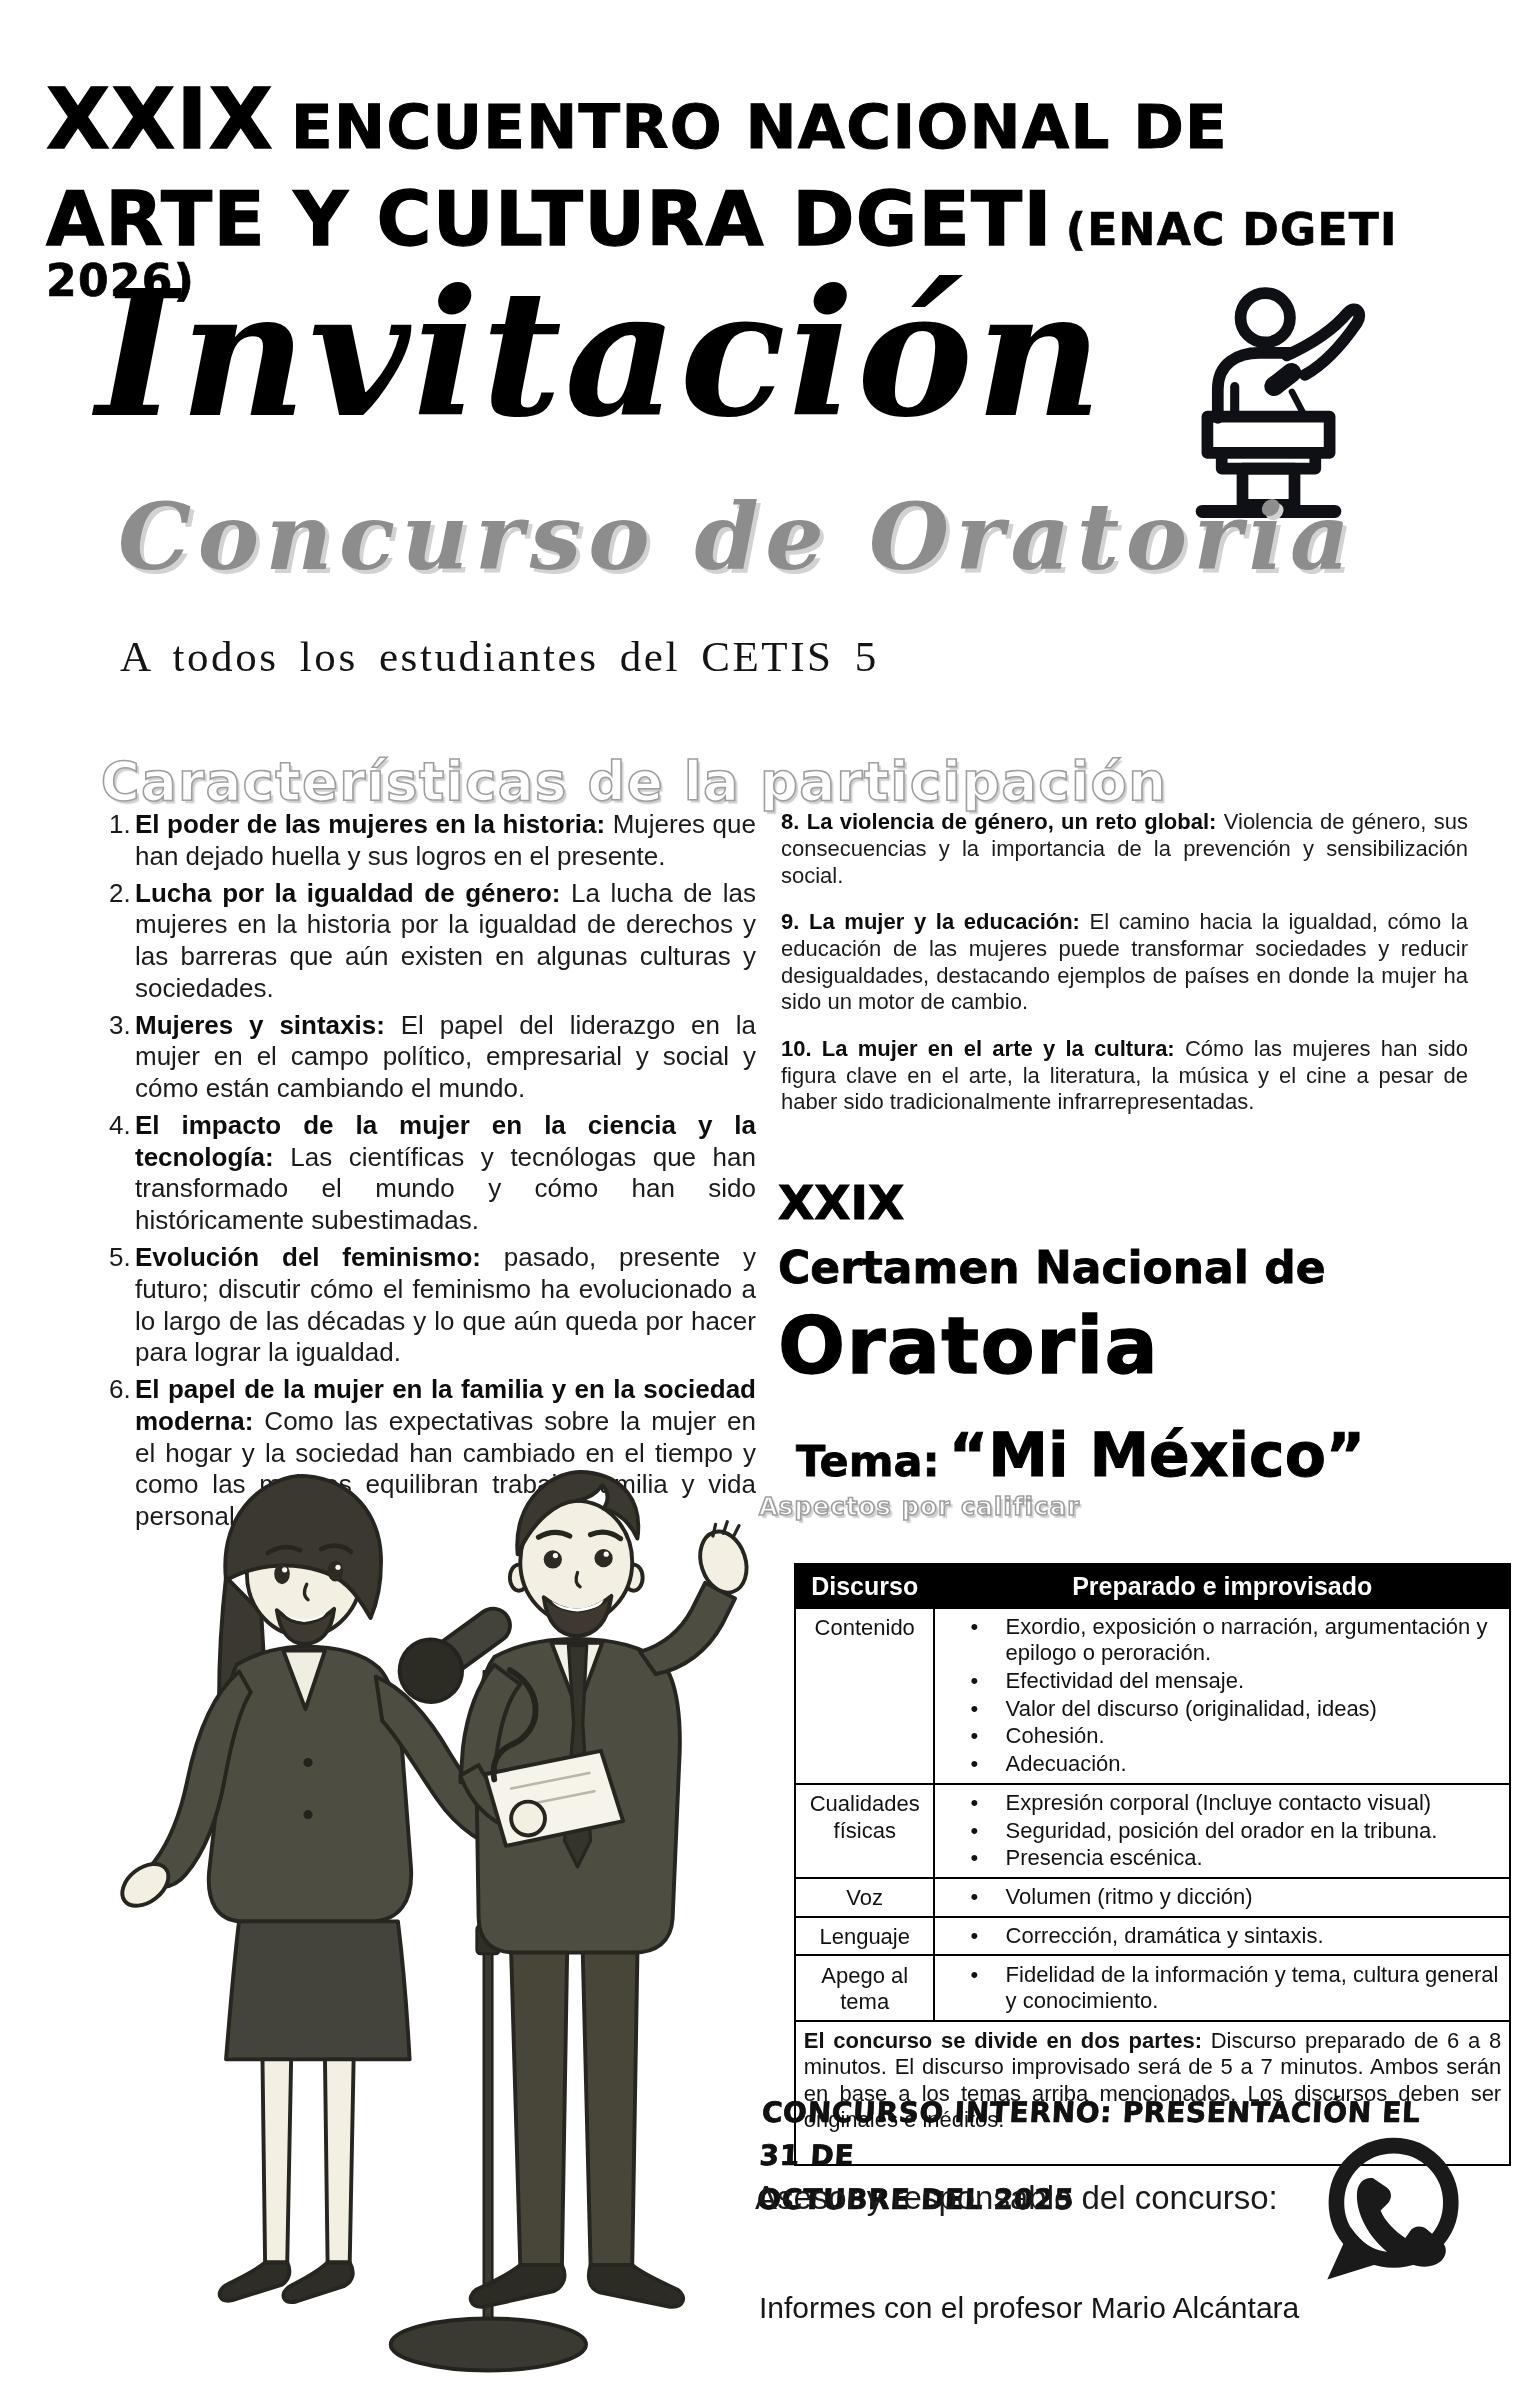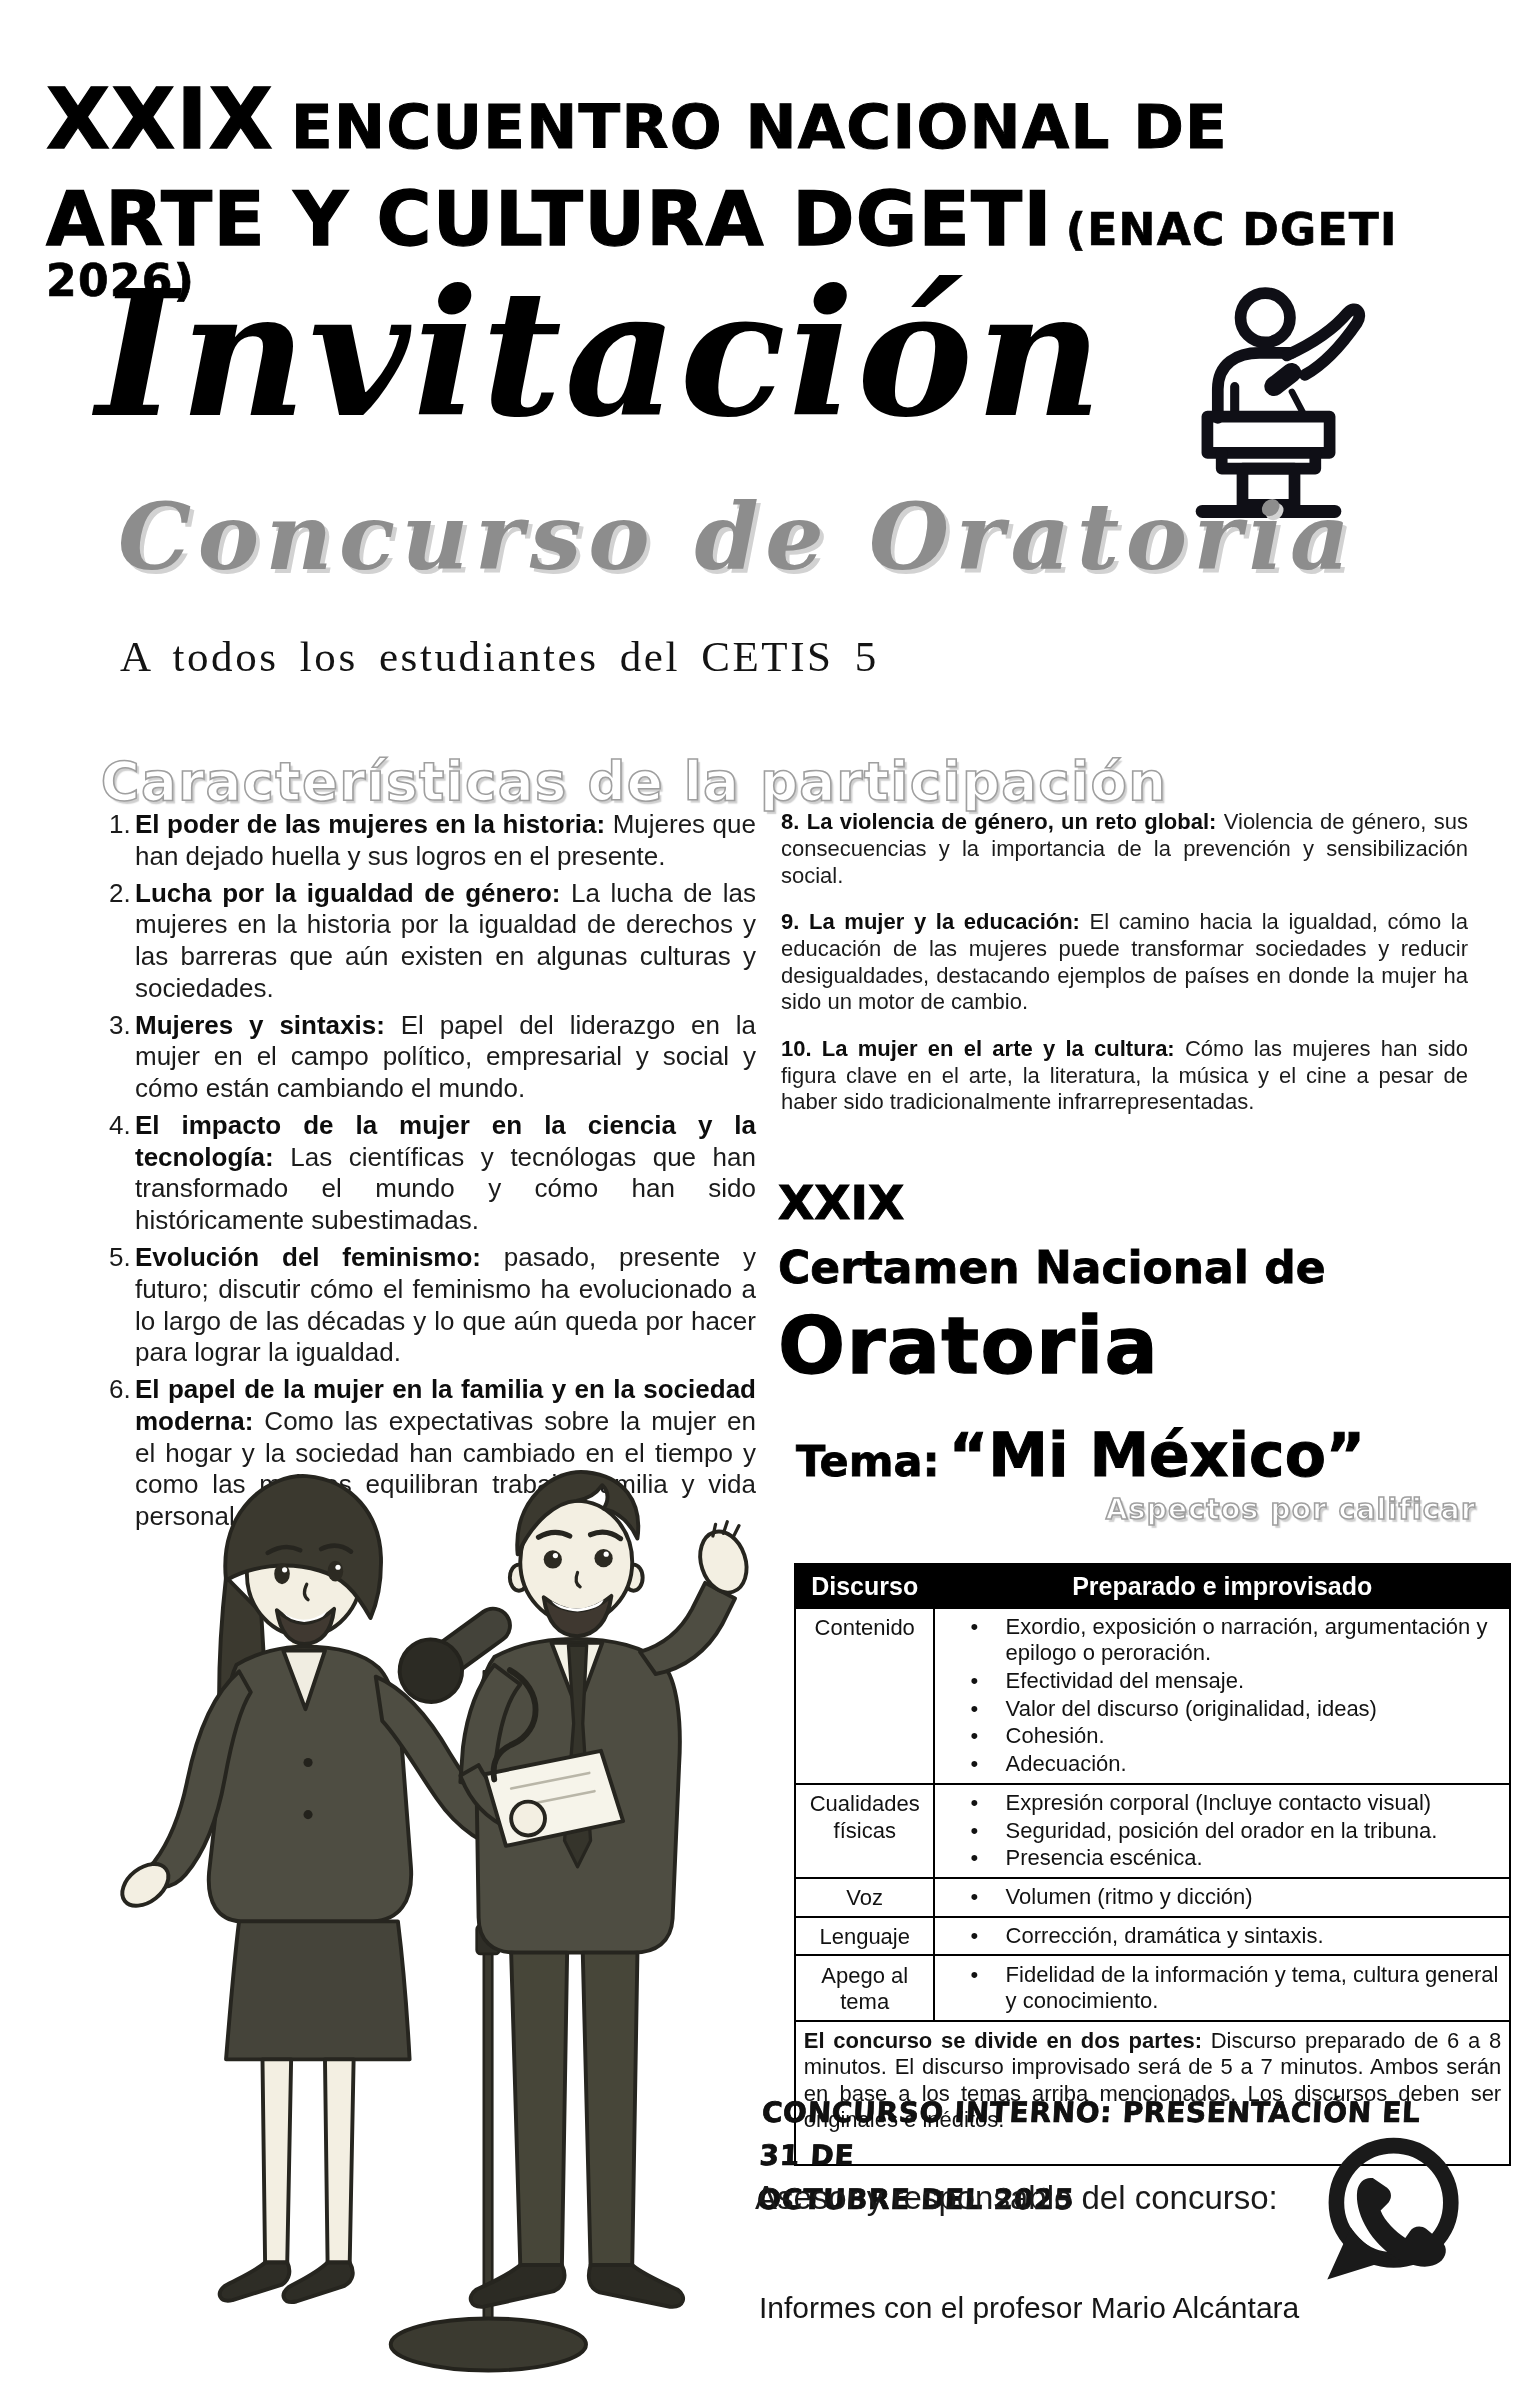--- a/index.html
+++ b/index.html
@@ -32,21 +32,21 @@
     font-size:43px;color:#141414;letter-spacing:2.6px;word-spacing:7.8px;
   }
   
   .outline-heading{
     font-family:"DejaVu Sans",sans-serif;font-weight:bold;color:#ffffff;
     -webkit-text-stroke:1.6px #9f9f9f;
     text-shadow:2.6px 2.6px 1.3px #cfcfcf;
     letter-spacing:1.3px;
   }
   .h-caracteristicas{position:absolute;left:0;top:727px;width:1268px;text-align:center;font-size:53px;margin-top:24px;}
-  .h-aspectos{position:absolute;left:759px;top:1493px;width:717px;text-align:right;font-size:28px;}
+  .h-aspectos{position:absolute;left:759px;top:1493px;width:717px;text-align:left;font-size:24px;}
   
   .topics-left{position:absolute;left:109px;top:809px;width:647px;font-size:26px;line-height:1.22;color:#1b1b1b;}
   .topic{position:relative;padding-left:26px;text-align:justify;margin-bottom:5.2px;}
   .topic .num{position:absolute;left:0;top:0;}
   .topics-right{position:absolute;left:781px;top:809px;width:687px;font-size:22px;line-height:1.22;color:#1b1b1b;}
   .rtopic{text-align:justify;margin-bottom:19.5px;}
   .topic b,.rtopic b{font-weight:bold;color:#0d0d0d;}
   
   .certamen{position:absolute;left:778px;top:1179px;color:#000;font-family:"DejaVu Sans",sans-serif;font-weight:900;}
   .certamen .l1{font-size:47px;line-height:1;-webkit-text-stroke:1px #000;}

